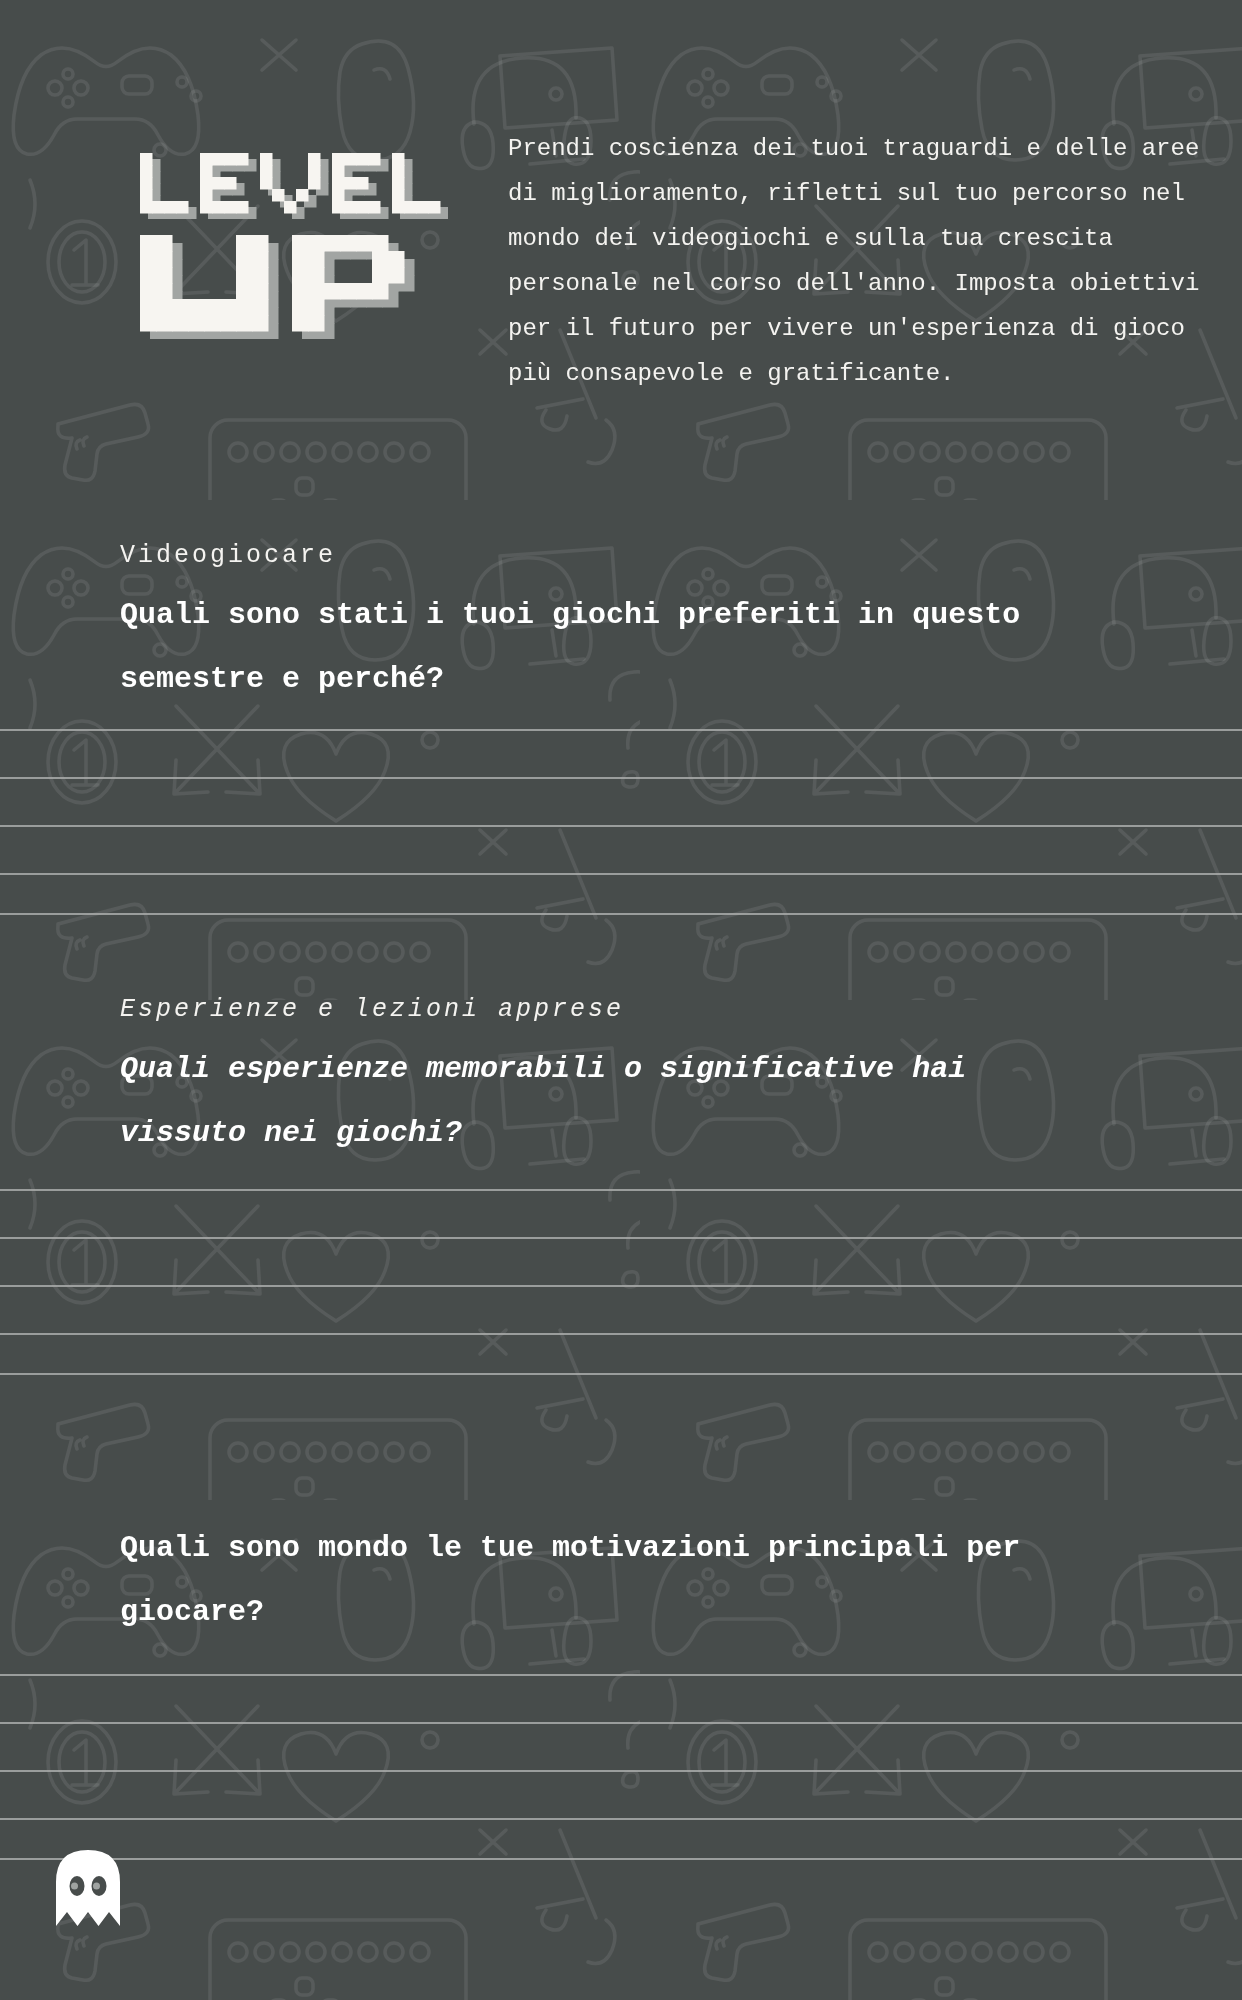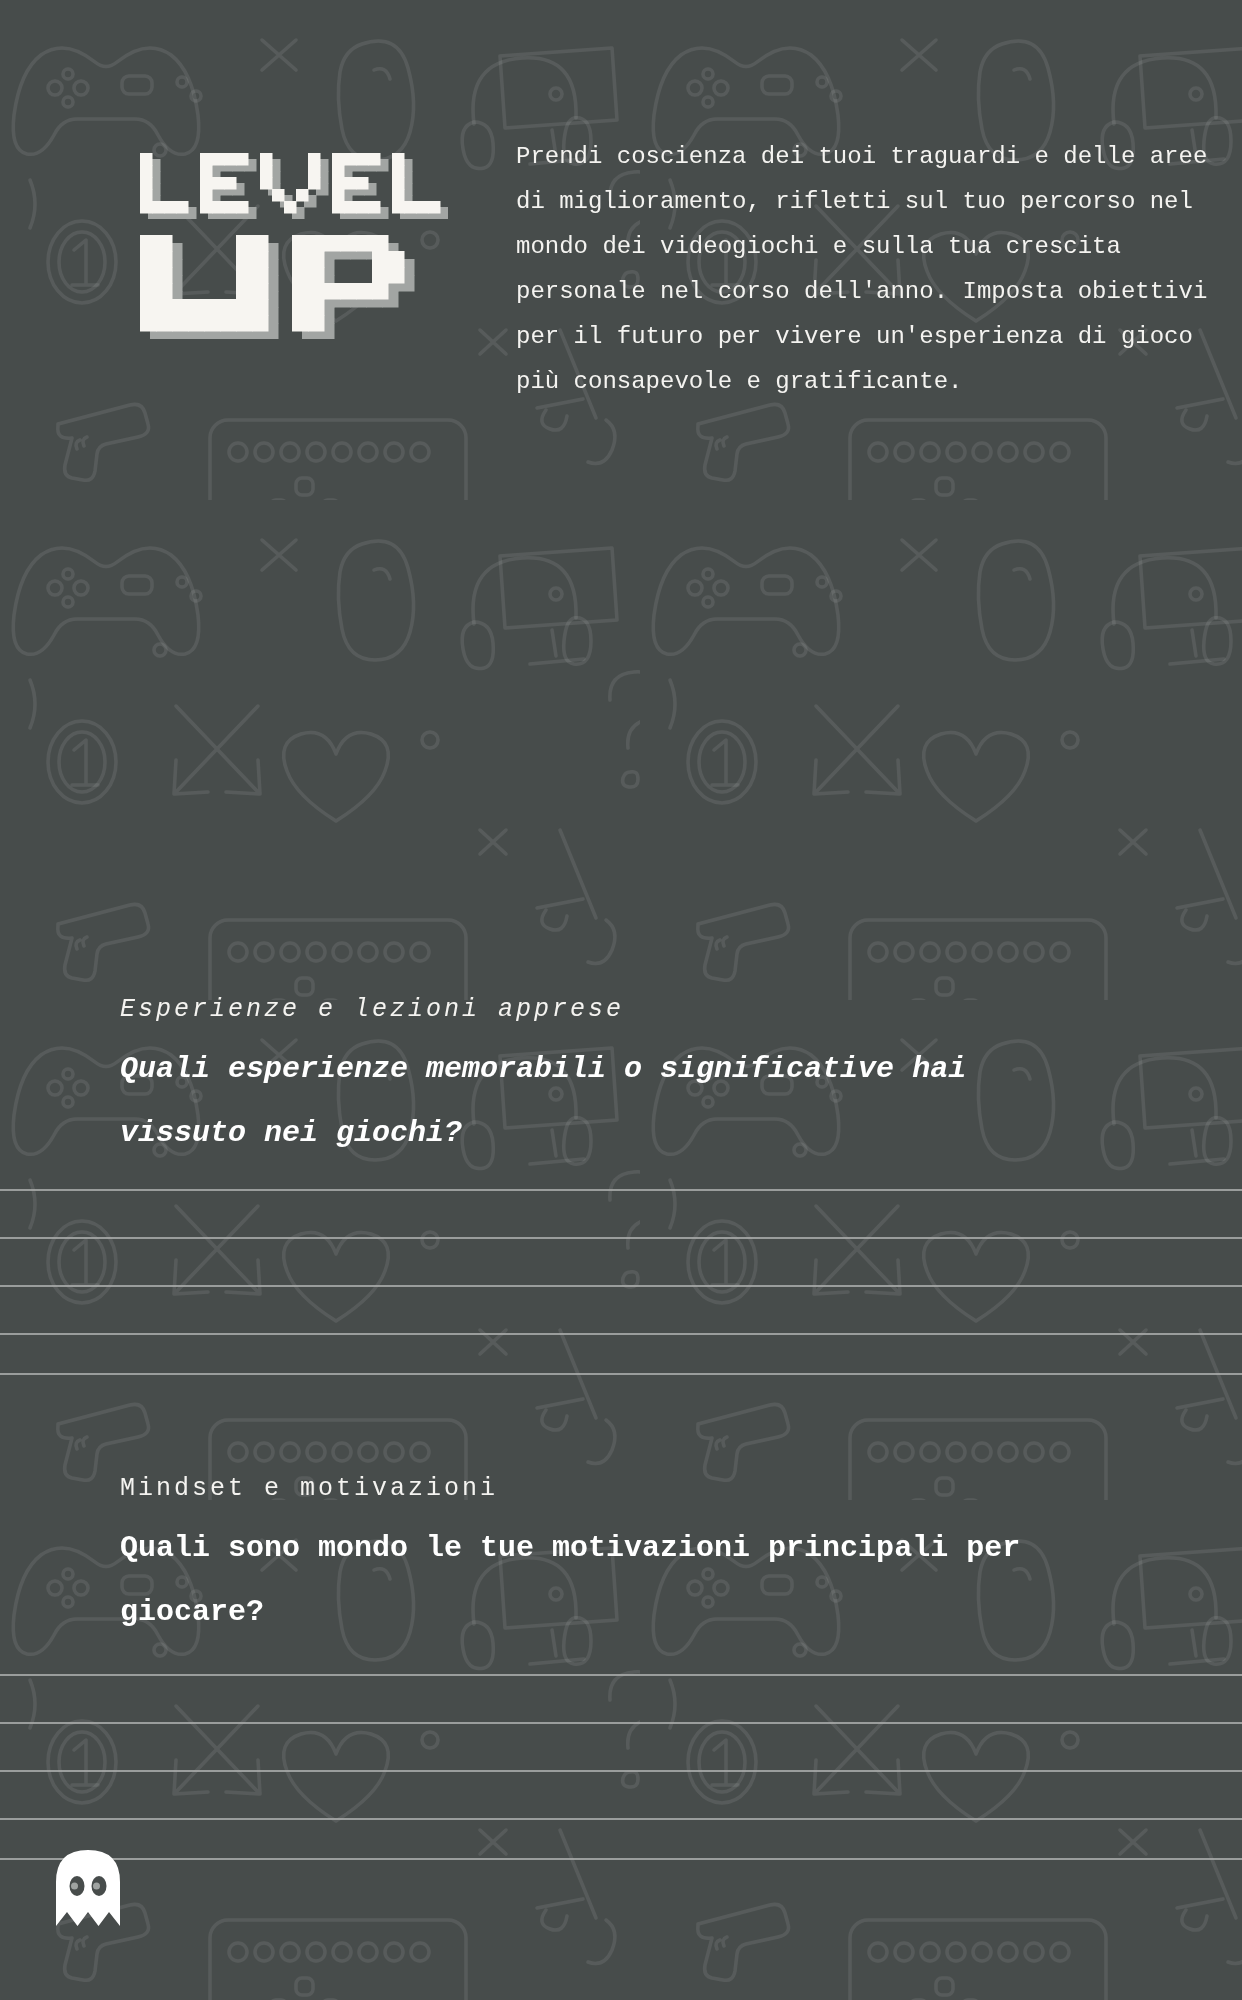--- a/index.html
+++ b/index.html
@@ -13,21 +13,21 @@
     font-family:"Liberation Mono","DejaVu Sans Mono",monospace;
   }
   .page{position:absolute;inset:0;}
   .bg-pattern{position:absolute;inset:0;width:1242px;height:2000px;}
 
   .logo{position:absolute;left:140px;top:153px;}
   .logo-word{display:block;}
   #logo-up{margin-top:16px;}
 
   .intro{
-    position:absolute;left:500px;top:118px;width:700px;margin:16px;
+    position:absolute;left:500px;top:118px;width:700px;margin:8px;
     font-size:24px;line-height:45px;color:var(--text);
     letter-spacing:0px;
   }
 
   .qsection{position:absolute;left:0;width:1242px;height:420px;}
   .s1{top:541px;} .s2{top:995px;font-style:italic;} .s3{top:1474px;}
 
   .label{
     position:absolute;left:120px;top:0;margin:0;
     font-size:25px;line-height:30px;letter-spacing:3px;color:var(--text);
@@ -339,35 +339,45 @@
             <rect x="152" y="64" width="16.5" height="16.5"></rect>
             <rect x="168" y="64" width="16.5" height="16.5"></rect>
             <rect x="152" y="80" width="16.5" height="16.5"></rect>
             <rect x="168" y="80" width="16.5" height="16.5"></rect>
           </g>
         </svg>
     </div>
     <p class="intro">Prendi coscienza dei tuoi traguardi e delle aree di miglioramento, rifletti sul tuo percorso nel mondo dei videogiochi e sulla tua crescita personale nel corso dell'anno. Imposta obiettivi per il futuro per vivere un'esperienza di gioco più consapevole e gratificante.</p>
   </header>
 
+  <section class="qsection s1">
+    <h2 class="label">Videogiocare</h2>
+    <p class="question">Quali sono stati i tuoi giochi preferiti in questo semestre e perché?</p>
+    <div class="rules">
+        <div class="rule" style="top: 188px;"></div>
+        <div class="rule" style="top: 236px;"></div>
+        <div class="rule" style="top: 284px;"></div>
+        <div class="rule" style="top: 332px;"></div>
+        <div class="rule" style="top: 372px;"></div>
+      </div>
+  </section>
 
   <section class="qsection s2">
     <h2 class="label">Esperienze e lezioni apprese</h2>
     <p class="question">Quali esperienze memorabili o significative hai vissuto nei giochi?</p>
     <div class="rules">
         <div class="rule" style="top: 194px;"></div>
         <div class="rule" style="top: 242px;"></div>
         <div class="rule" style="top: 290px;"></div>
         <div class="rule" style="top: 338px;"></div>
         <div class="rule" style="top: 378px;"></div>
       </div>
   </section>
 
   <section class="qsection s3">
-    <h2 class="label">Mindset e motivazioni</h2>
     <p class="question">Quali sono mondo le tue motivazioni principali per giocare?</p>
     <div class="rules">
         <div class="rule" style="top: 200px;"></div>
         <div class="rule" style="top: 248px;"></div>
         <div class="rule" style="top: 296px;"></div>
         <div class="rule" style="top: 344px;"></div>
         <div class="rule" style="top: 384px;"></div>
       </div>
   </section>
 

